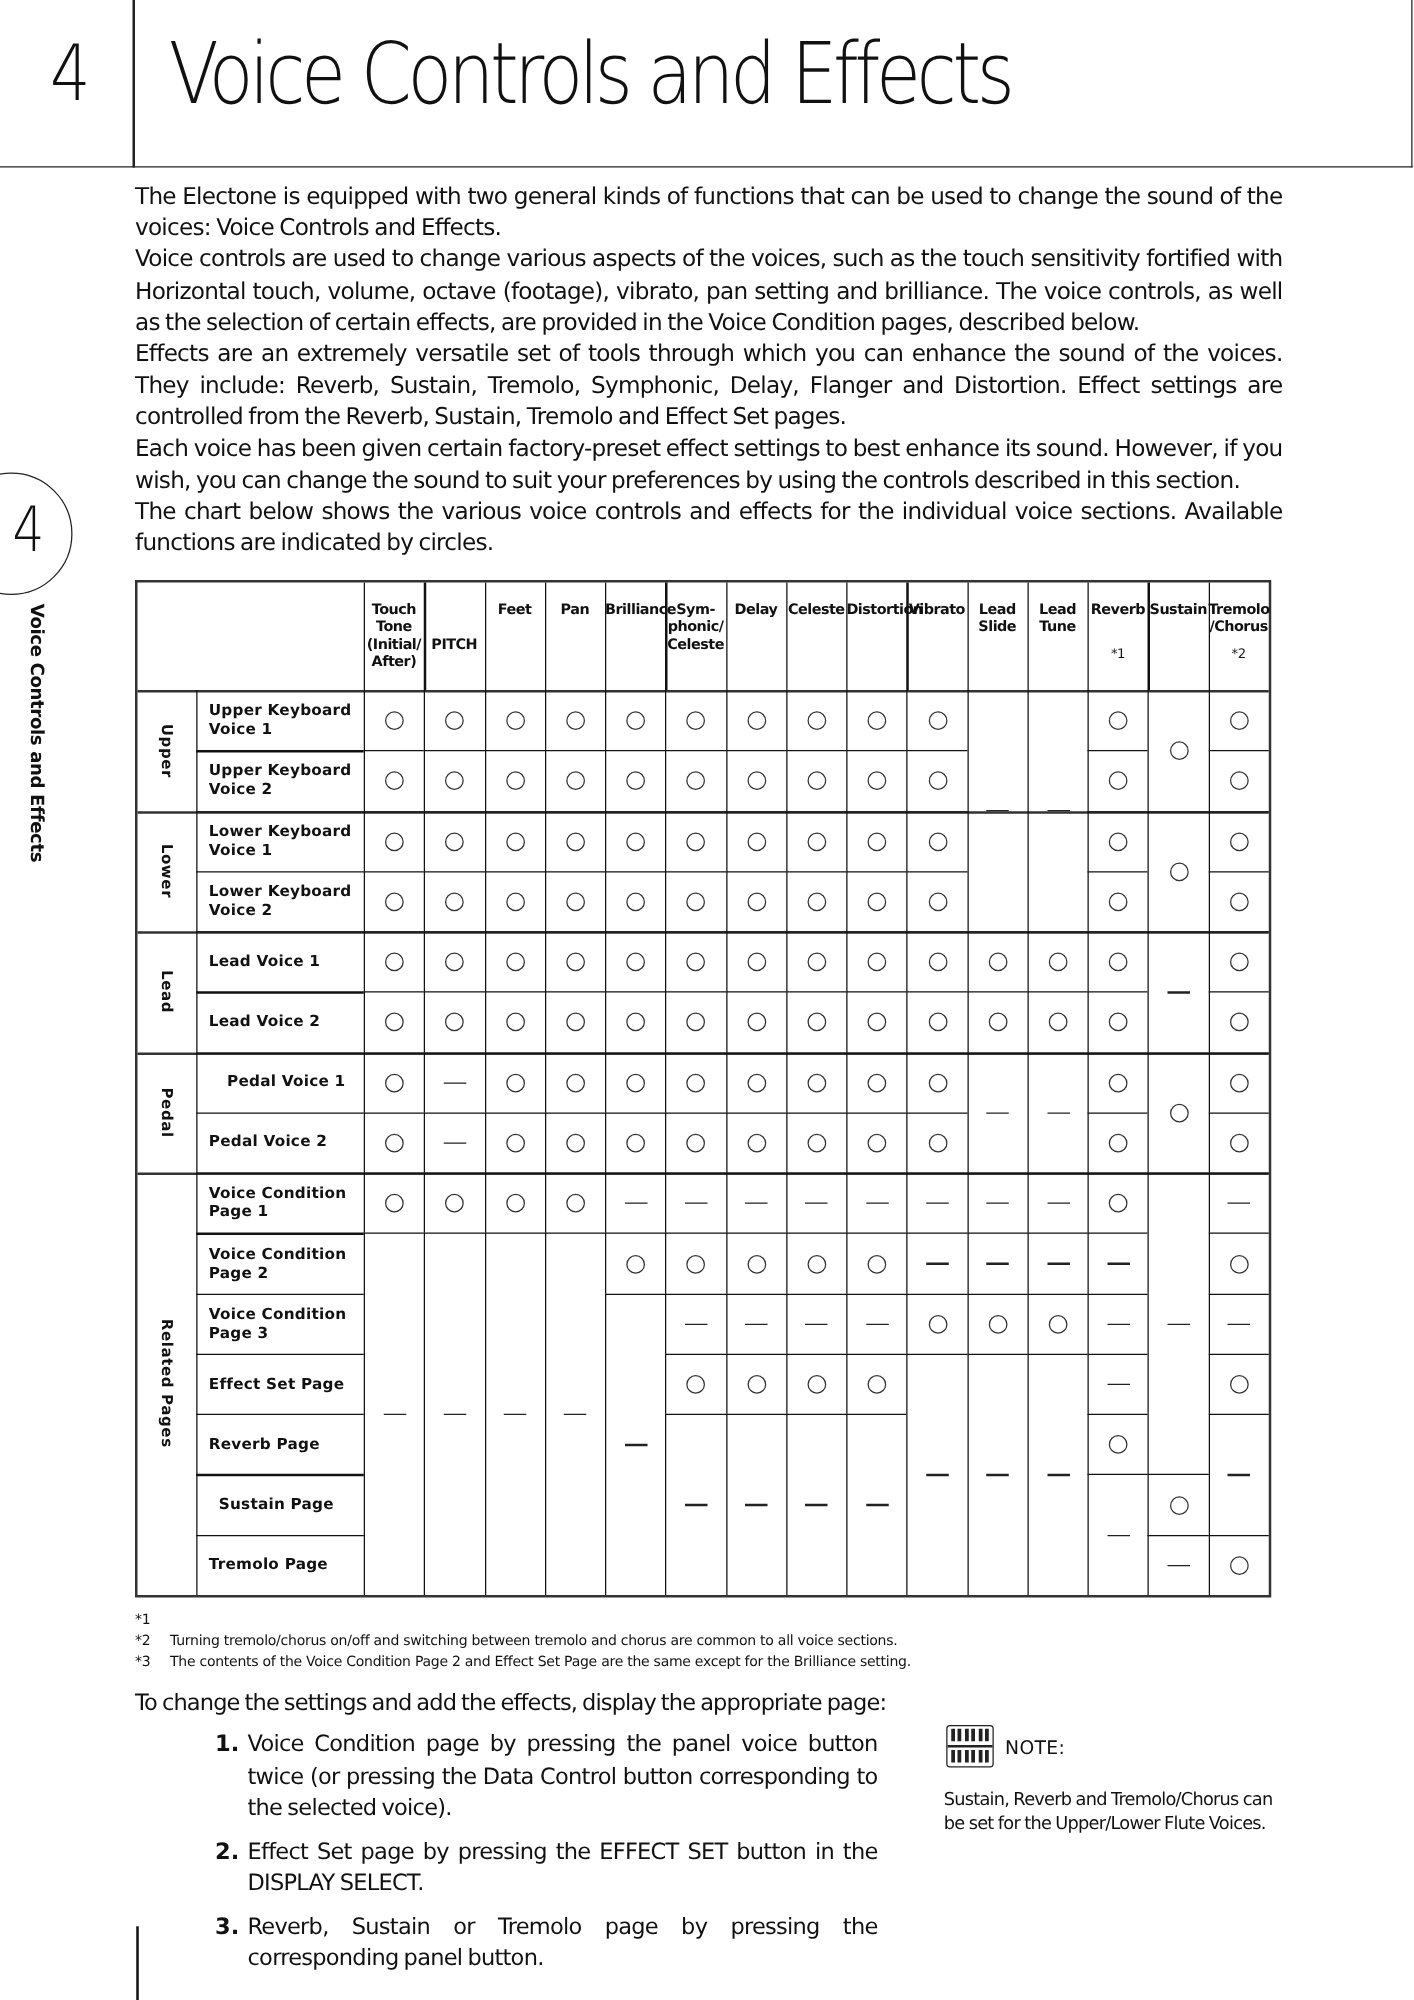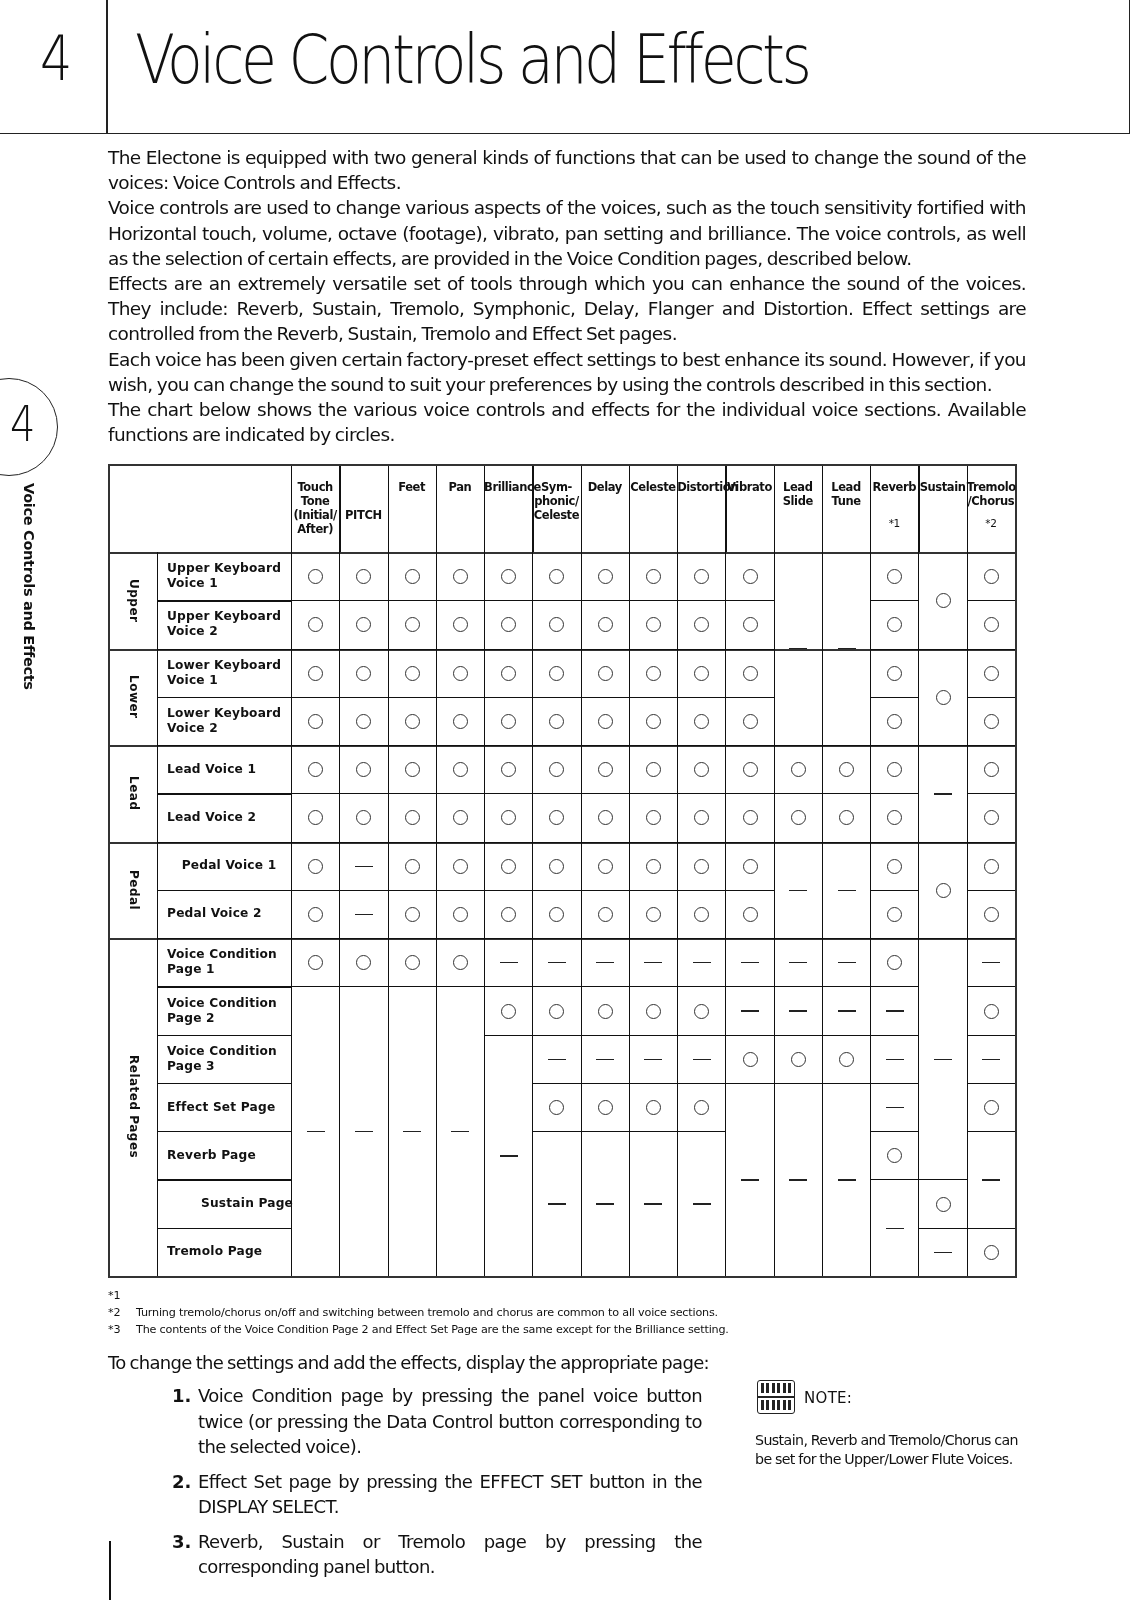--- a/index.html
+++ b/index.html
@@ -167,21 +167,21 @@
     </div>
     <div class="line-h" style="left: 47px; width: 134px; top: 568.667px;"></div>
     <div class="row-label" style="left: 47px; width: 134px; top: 616.933px; height: 48.2667px;">
       <span>Effect Set Page</span>
     </div>
     <div class="line-h" style="left: 47px; width: 134px; top: 616.933px;"></div>
     <div class="row-label" style="left: 47px; width: 134px; top: 665.2px; height: 48.2667px;">
       <span>Reverb Page</span>
     </div>
     <div class="line-h" style="left: 47px; width: 134px; top: 665.2px;"></div>
-    <div class="row-label" style="left: 59px; width: 134px; top: 713.467px; height: 48.2667px; padding-left: 32px;">
+    <div class="row-label" style="left: 33px; width: 134px; top: 713.467px; height: 48.2667px; padding-left: 32px;">
       <span>Sustain Page</span>
     </div>
     <div class="line-h" style="left: 47px; width: 134px; top: 713.467px;"></div>
     <div class="row-label" style="left: 47px; width: 134px; top: 761.733px; height: 48.2667px;">
       <span>Tremolo Page</span>
     </div>
     <div class="line-h" style="left: 47px; width: 134px; top: 761.733px;"></div>
     <div class="cell" style="left: 181px; top: 86px; width: 48.2667px; height: 48.2667px; border-left: 1.3px solid rgb(17, 17, 17); border-top: none;">
       <div class="mark-circle"></div>
     </div>

